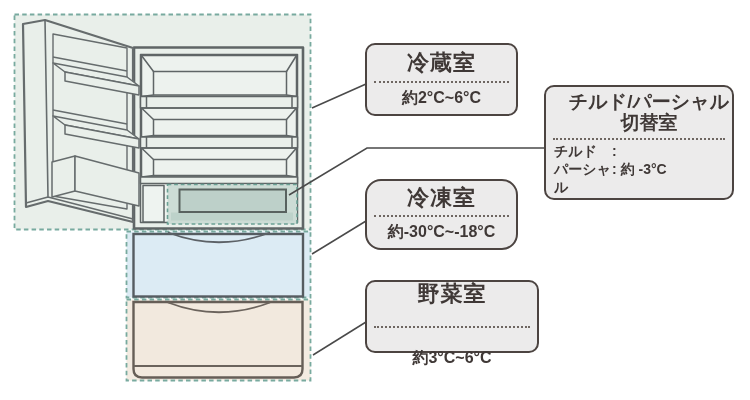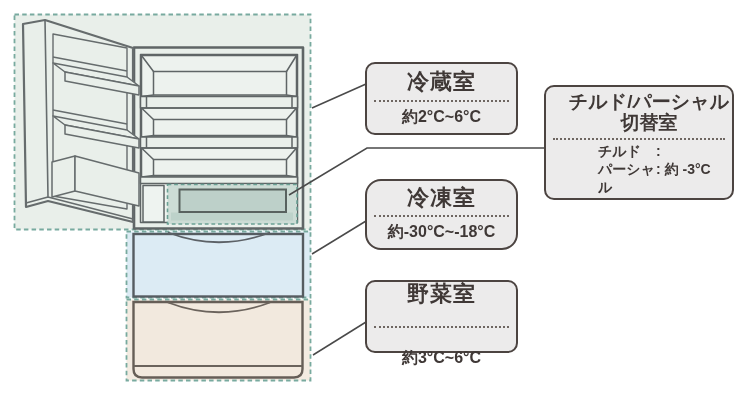--- a/index.html
+++ b/index.html
@@ -23,31 +23,31 @@
   .lb-divider{border-top:2.5px dotted #6e6661;margin:0 7px;height:0;}
   .lb-temp{
     flex:1;display:flex;align-items:center;justify-content:center;
     font-weight:700;font-size:16px;
   }
   .lb-rows{
     flex:1;display:flex;flex-direction:column;justify-content:center;
     padding:2px 8px;font-weight:700;font-size:14px;line-height:18px;
   }
   .lb-rows .row{display:flex;align-items:baseline;}
-  .lb-rows .rl{width:58px;flex:0 0 auto;margin-left:44px;}
+  .lb-rows .rl{width:58px;flex:0 0 auto;}
   .lb-rows .rc{flex:0 0 auto;margin-right:4px;}
   .lb-rows .rv{flex:0 0 auto;}
   
-  #box-fridge   {left:365px;top:43px;width:153px;height:73px;margin-top:19px;}
+  #box-fridge   {left:365px;top:43px;width:153px;height:73px;}
   #box-fridge   .lb-title{height:36px;}
   #box-switch   {left:544px;top:85px;width:190px;height:115px;}
   #box-switch   .lb-title{height:58px;}
   #box-freezer  {left:365px;top:179px;width:153px;height:71px;border-radius:16px;}
   #box-freezer  .lb-title{height:34px;}
-  #box-vegetable{left:365px;top:280px;width:153px;height:73px;gap:20px;}
+  #box-vegetable{left:365px;top:280px;width:174px;height:73px;gap:20px;}
   #box-vegetable .lb-title{height:38px;}
 </style>
 </head>
 <body>
 
 <div id="canvas">
 
   <svg id="fridge-svg" width="750" height="400" viewBox="0 0 750 400">
 
     <g>

